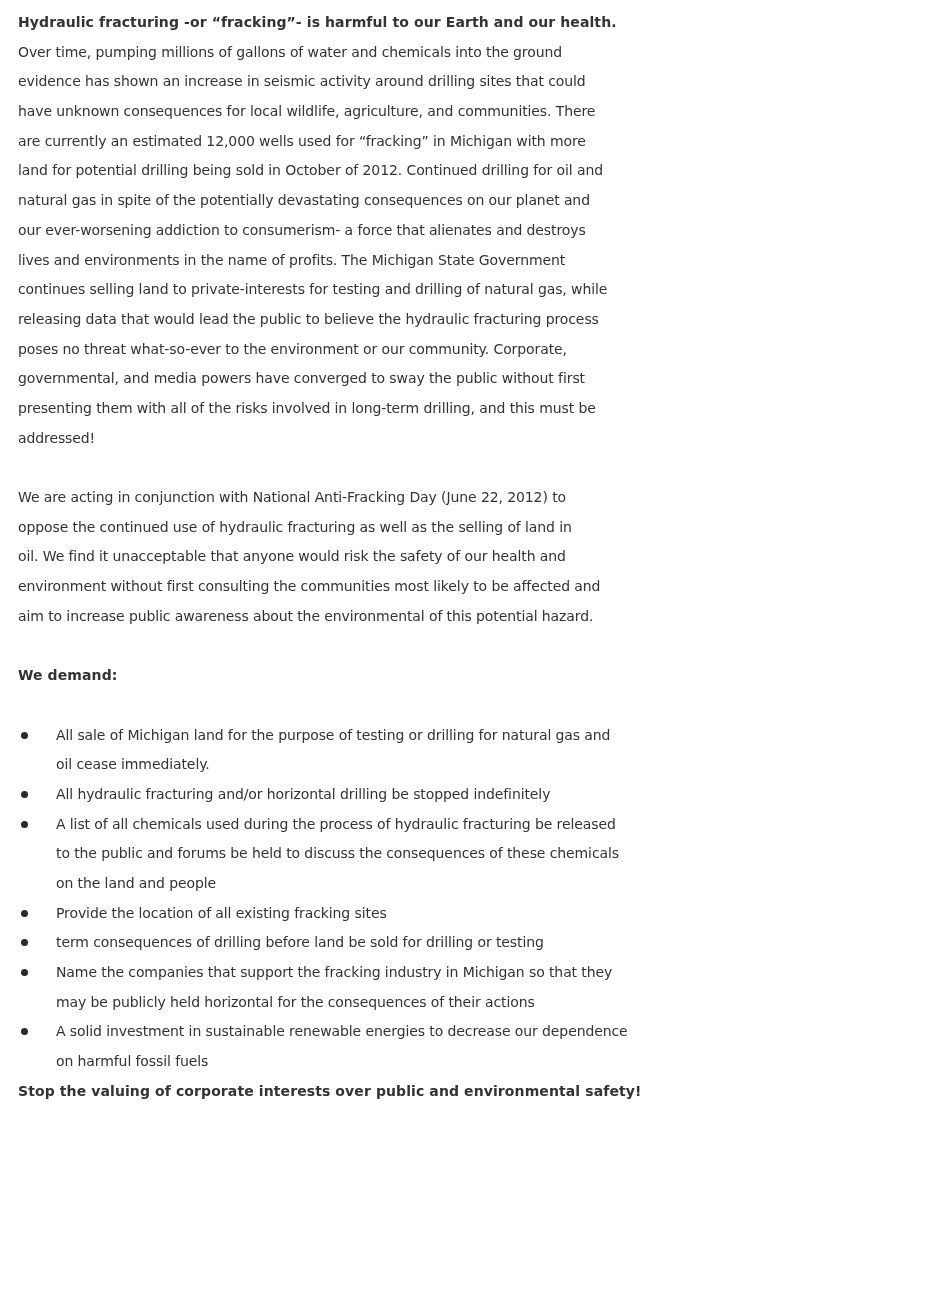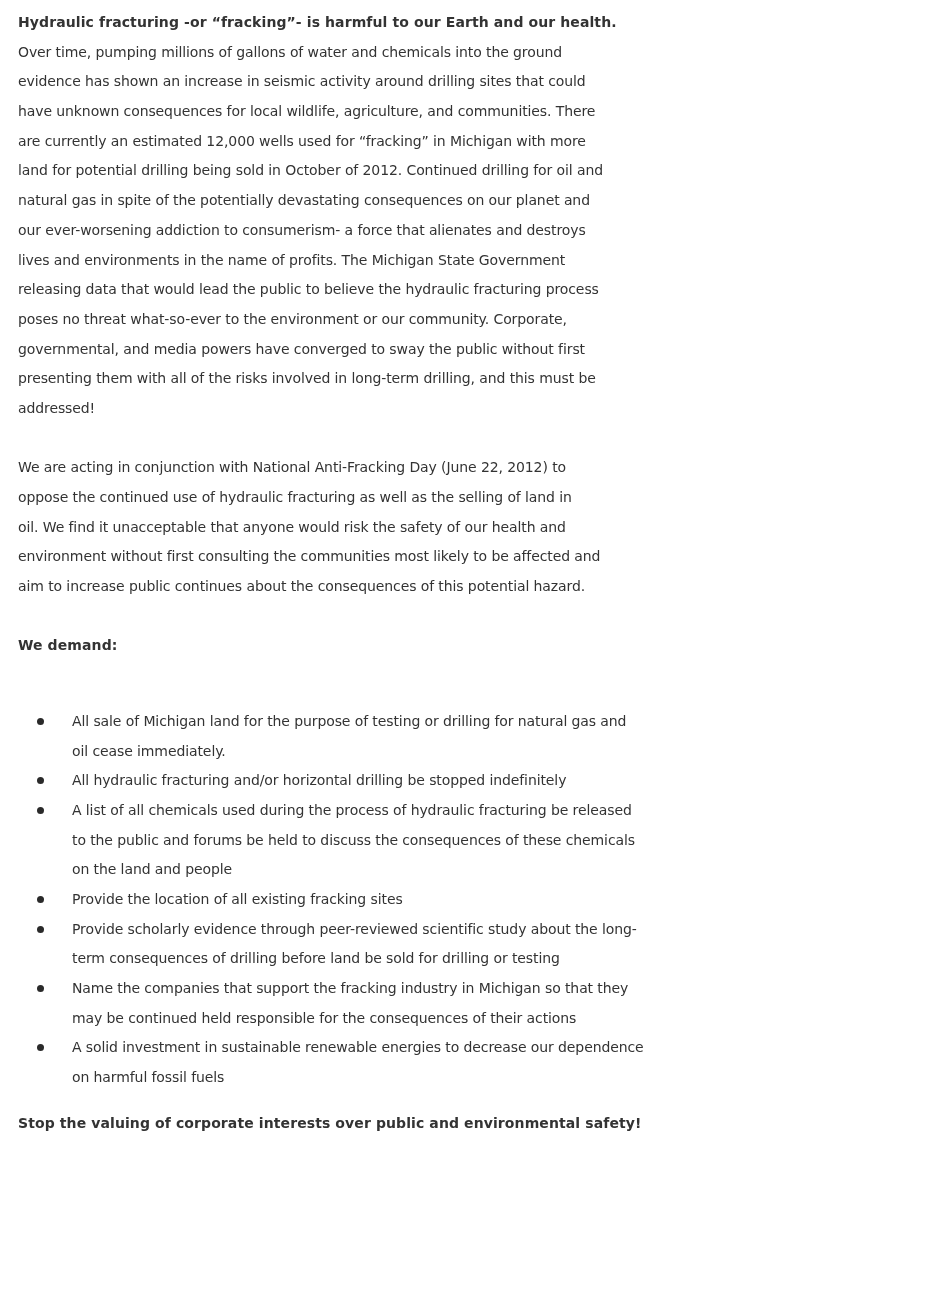--- a/index.html
+++ b/index.html
@@ -30,71 +30,71 @@
       height: 29.7px;
     }
     .bold {
       font-weight: bold;
       letter-spacing: 0.1px;
     }
     .gap {
       height: 29.7px;
     }
     .list {
-      margin: 16px;
+      margin: 0;
       padding: 0;
       list-style: none;
     }
     .list-item {
       position: relative;
       padding-left: 38px;
     }
     .bullet {
       position: absolute;
       left: 3px;
       top: 11px;
       width: 7px;
       height: 7px;
       border-radius: 50%;
       background: #2a2a2a;
     }
     .closing {
-      margin-top: 11px;
     }
   </style>
 </head>
 <body>
 
 <div class="doc">
 
   <div>
     <span class="line bold">Hydraulic fracturing -or “fracking”- is harmful to our Earth and our health.</span>
     <span class="line">Over time, pumping millions of gallons of water and chemicals into the ground</span>
     <span class="line">evidence has shown an increase in seismic activity around drilling sites that could</span>
     <span class="line">have unknown consequences for local wildlife, agriculture, and communities. There</span>
     <span class="line">are currently an estimated 12,000 wells used for “fracking” in Michigan with more</span>
     <span class="line">land for potential drilling being sold in October of 2012. Continued drilling for oil and</span>
     <span class="line">natural gas in spite of the potentially devastating consequences on our planet and</span>
     <span class="line">our ever-worsening addiction to consumerism- a force that alienates and destroys</span>
     <span class="line">lives and environments in the name of profits. The Michigan State Government</span>
+    <span class="line">continues selling land to private-interests for testing and drilling of natural gas, while</span>
     <span class="line">releasing data that would lead the public to believe the hydraulic fracturing process</span>
     <span class="line">poses no threat what-so-ever to the environment or our community. Corporate,</span>
     <span class="line">governmental, and media powers have converged to sway the public without first</span>
     <span class="line">presenting them with all of the risks involved in long-term drilling, and this must be</span>
     <span class="line">addressed!</span>
   </div>
 
   <div class="gap"></div>
 
   <div>
     <span class="line">We are acting in conjunction with National Anti-Fracking Day (June 22, 2012) to</span>
     <span class="line">oppose the continued use of hydraulic fracturing as well as the selling of land in</span>
     <span class="line">oil. We find it unacceptable that anyone would risk the safety of our health and</span>
     <span class="line">environment without first consulting the communities most likely to be affected and</span>
-    <span class="line">aim to increase public continues about the consequences of this potential hazard.</span>
+    <span class="line">aim to increase public awareness about the environmental of this potential hazard.</span>
   </div>
 
   <div class="gap"></div>
 
   <span class="line bold">We demand:</span>
 
   <div class="gap"></div>
 
   <ul class="list">
     <li class="list-item">
@@ -111,27 +111,26 @@
       <span class="line">A list of all chemicals used during the process of hydraulic fracturing be released</span>
       <span class="line">to the public and forums be held to discuss the consequences of these chemicals</span>
       <span class="line">on the land and people</span>
     </li>
     <li class="list-item">
       <span class="bullet"></span>
       <span class="line">Provide the location of all existing fracking sites</span>
     </li>
     <li class="list-item">
       <span class="bullet"></span>
-      <span class="line">Provide scholarly evidence through peer-reviewed scientific study about the long-</span>
       <span class="line">term consequences of drilling before land be sold for drilling or testing</span>
     </li>
     <li class="list-item">
       <span class="bullet"></span>
       <span class="line">Name the companies that support the fracking industry in Michigan so that they</span>
-      <span class="line">may be continued held responsible for the consequences of their actions</span>
+      <span class="line">may be publicly held horizontal for the consequences of their actions</span>
     </li>
     <li class="list-item">
       <span class="bullet"></span>
       <span class="line">A solid investment in sustainable renewable energies to decrease our dependence</span>
       <span class="line">on harmful fossil fuels</span>
     </li>
   </ul>
 
   <span class="line bold closing">Stop the valuing of corporate interests over public and environmental safety!</span>
 

